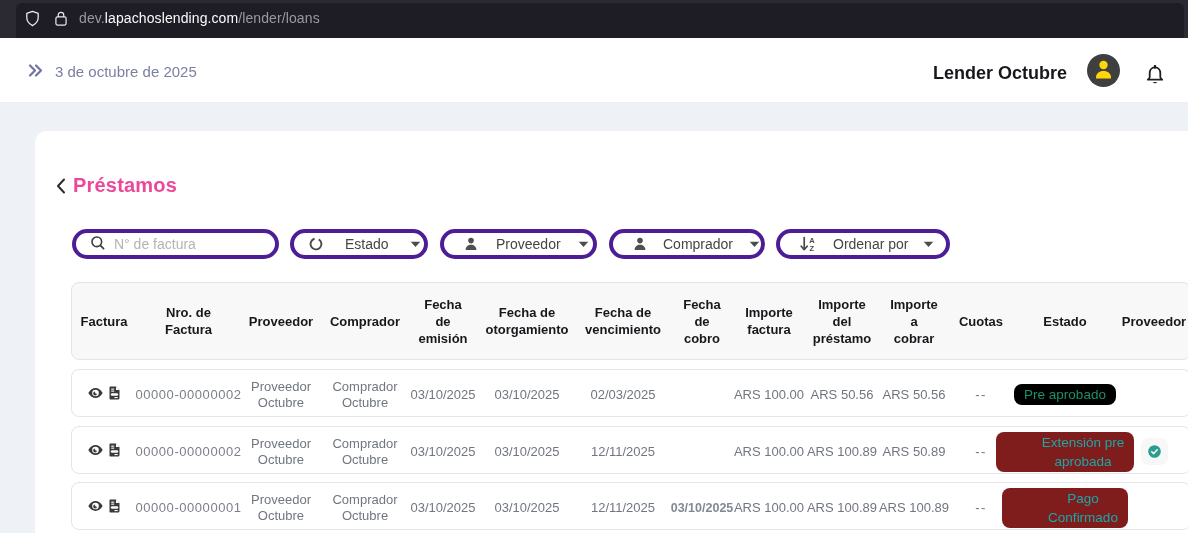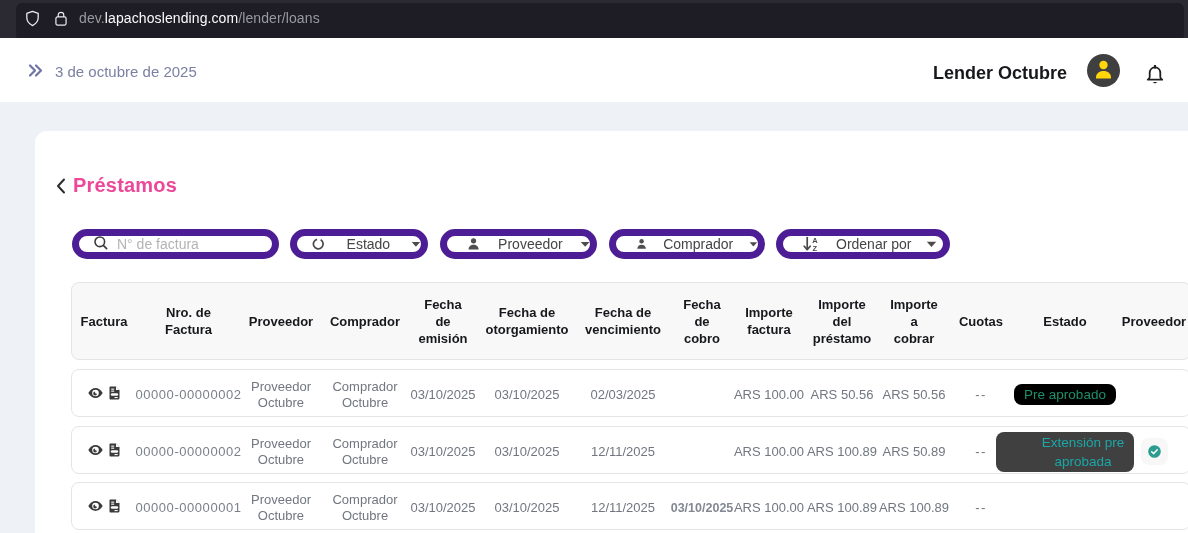--- a/index.html
+++ b/index.html
@@ -19,38 +19,38 @@
   .avatar { position:absolute; left:1087px; top:54px; width:33px; height:33px; border-radius:50%; background:#3f3f40; }
 
   
   .page { position:absolute; left:0; top:103px; width:1188px; height:430px; background:#eef1f6; }
   .card { position:absolute; left:35px; top:28px; width:1153px; height:402px; background:#fff; border-radius:12px 0 0 0; }
 
   .backchev { position:absolute; left:54px; top:177px; }
   .h1 { position:absolute; left:73px; top:174px; font-size:20px; font-weight:bold; color:#ec4899; letter-spacing:0.2px; }
 
   
-  .pill { position:absolute; top:229px; height:30px; background:#fff; border:7px solid #4c1d95; border-radius:16px; display:flex; align-items:center; }
+  .pill { position:absolute; top:229px; height:30px; background:#fff; border:4px solid #4c1d95; border-radius:16px; display:flex; align-items:center; }
   .pill .txt { font-size:14px; color:#454545; }
   .ph { color:#b4b4b4; font-size:14px; }
 
   
   .tbl { position:absolute; left:71px; top:282px; width:1120px; }
   .grid { display:grid; grid-template-columns:64px 105px 80px 88px 68px 100px 92px 66px 68px 78px 66px 68px 100px 78px; align-items:center; justify-items:center; text-align:center; }
   .thead { height:78px; background:#f8f8f8; border:1px solid #e4e4e7; border-radius:8px; font-weight:bold; font-size:13px; line-height:17px; color:#17181c; margin-bottom:9px; }
   .row { height:48px; background:#fff; border:1px solid #e5e5e8; border-radius:8px; font-size:13px; line-height:16px; color:#71767f; margin-bottom:9px; }
   .row > div { white-space:nowrap; position:relative; top:1.5px; }
   .row .icons2 { top:0; }
   .icons2 { display:flex; gap:6px; align-items:center; }
   .num { letter-spacing:0.55px; color:#7b7f88; font-size:13px; white-space:nowrap; }
   .dash { letter-spacing:1.5px; }
   .boldcell { font-weight:bold; color:#828893; font-size:12.5px; }
   .badge { display:inline-block; border-radius:8px; font-size:13.5px; line-height:19px; padding:1px 10px; white-space:nowrap; }
   .b-green { color:#1d8f6b; background:#000000; }
-  .b-teal { color:#1aa7a7; background:#404040;padding-left:46px; }
+  .b-teal { color:#1aa7a7; background:#7f1d1d;padding-left:46px; }
   .actbtn { width:27px; height:27px; background:#f6f7f6; border-radius:8px; display:flex; align-items:center; justify-content:center; }
 </style>
 </head>
 <body>
 
 <div class="browser">
   <div class="urlfield">
     <svg class="abs" style="left:9px; top:7px;" width="15" height="17" viewBox="0 0 15 17">
       <path d="M7.5 1.3 L13.2 3.4 V7.6 C13.2 11.4 10.8 14 7.5 15.7 C4.2 14 1.8 11.4 1.8 7.6 V3.4 Z" fill="none" stroke="#e9e9ee" stroke-width="1.3" stroke-linejoin="round"></path>
     </svg>
@@ -250,15 +250,16 @@
     <div>Proveedor<br>Octubre</div>
     <div>Comprador<br>Octubre</div>
     <div>03/10/2025</div>
     <div>03/10/2025</div>
     <div>12/11/2025</div>
     <div class="boldcell">03/10/2025</div>
     <div>ARS 100.00</div>
     <div>ARS 100.89</div>
     <div>ARS 100.89</div>
     <div class="dash">--</div>
+    <div><span class="badge b-teal">Pago<br>Confirmado</span></div>
     <div></div>
   </div>
 </div>
 
 </body></html>

